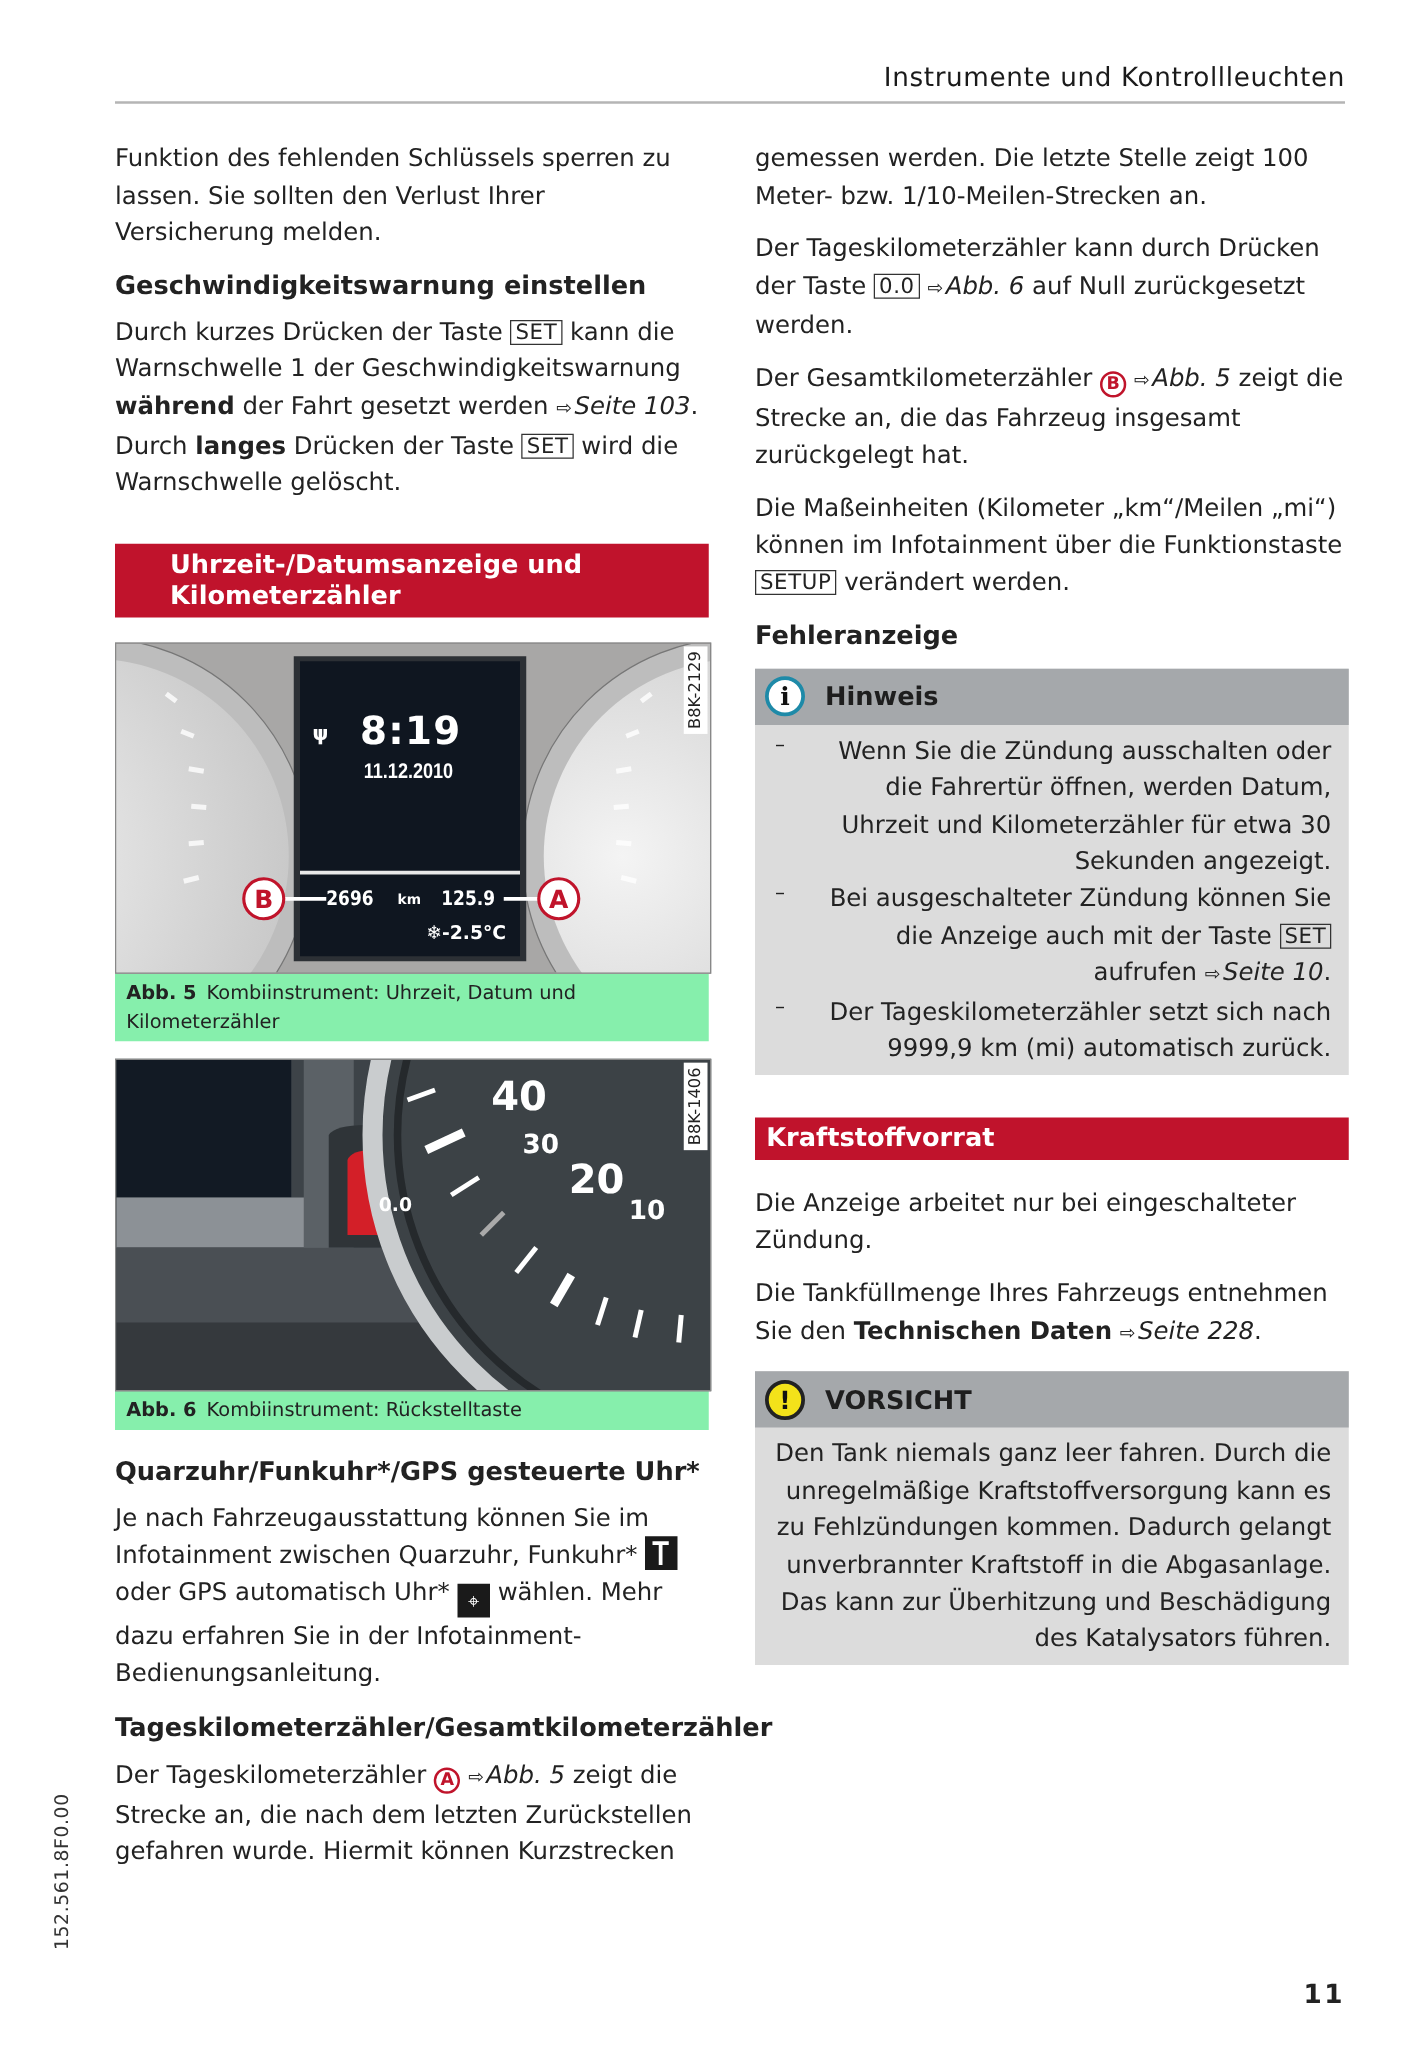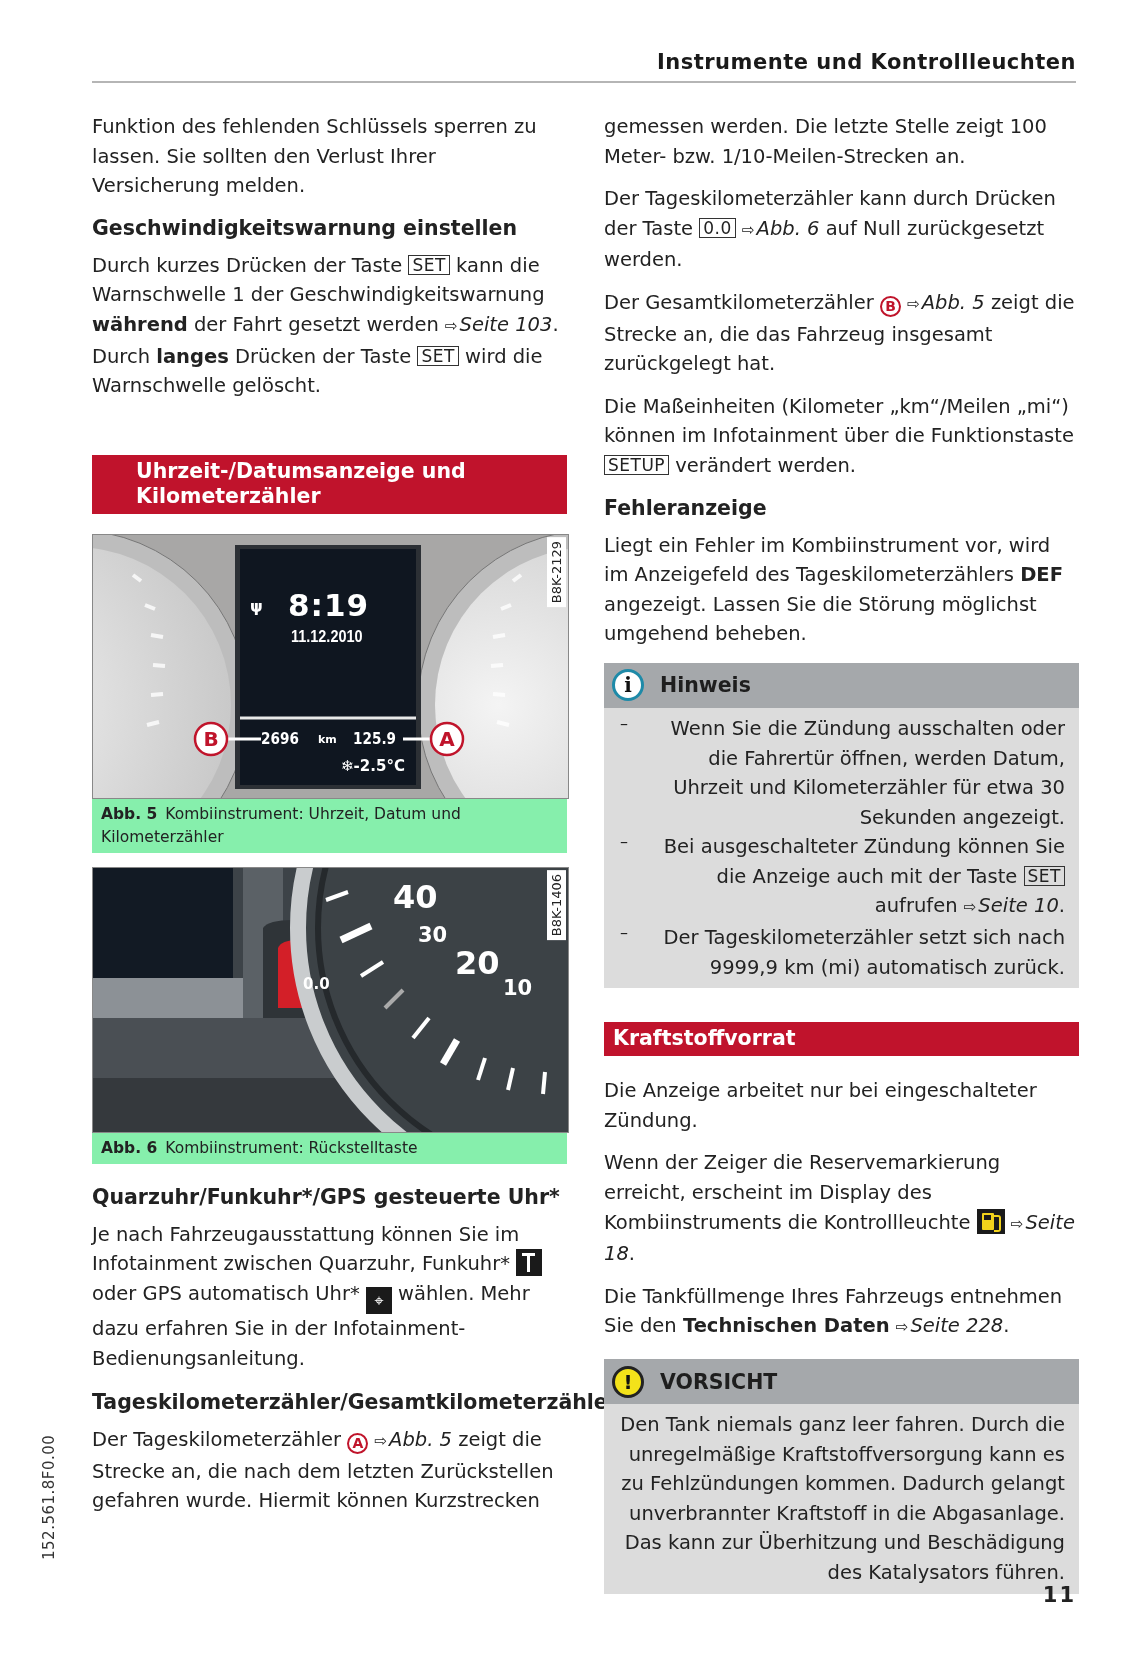--- a/index.html
+++ b/index.html
@@ -1,17 +1,17 @@
 <!DOCTYPE html>
 <html><head>
 <meta charset="utf-8">
 <style>
   html,body{margin:0;padding:0;background:#fff;}
   body{width:1142px;height:1654px;position:relative;overflow:hidden;font-family:"DejaVu Sans",sans-serif;color:#222;}
-  .header-title{position:absolute;right:66px;top:50px;font-size:21px;font-weight:bold;letter-spacing:0.5px;color:#1a1a1a;}
+  .header-title{position:absolute;right:66px;top:50px;font-size:21px;font-weight:normal;letter-spacing:0.5px;color:#1a1a1a;}
   .header-rule{position:absolute;left:92px;right:66px;top:81px;height:2px;background:#b5b5b5;}
   .col{position:absolute;top:112px;width:475px;}
   .col-left{left:92px;}
   .col-right{left:604px;}
   p{margin:0 0 13px 0;font-size:19.5px;line-height:29.6px;}
   h3{margin:10px 0 10px 0;font-size:20.5px;line-height:26px;font-weight:bold;color:#222;}
   .key{display:inline-block;border:1.5px solid #333;padding:0 3px;line-height:18px;font-size:17px;letter-spacing:0.5px;vertical-align:1px;}
   .ref{font-style:italic;}
   .arrow{font-style:normal;font-size:15px;margin-right:2px;}
   .circ{display:inline-block;width:21px;height:21px;border:2px solid #c0142b;border-radius:50%;color:#c0142b;font-size:14px;font-weight:bold;text-align:center;line-height:21px;vertical-align:-2px;box-sizing:border-box;line-height:17px;}
@@ -59,21 +59,21 @@
     <span>kann die Warnschwelle 1 der Geschwindigkeitswarnung</span>
     <b>während</b>
     <span>der Fahrt gesetzt werden</span>
     <span class="ref"><span class="arrow">⇨</span><span>Seite 103</span></span><span>. Durch</span>
     <b>langes</b>
     <span>Drücken der Taste</span>
     <span class="key">SET</span>
     <span>wird die Warnschwelle gelöscht.</span>
   </p>
 
-  <div class="red-head" style="margin-top:54px;padding-left:44px;">Uhrzeit-/Datumsanzeige und Kilometerzähler</div>
+  <div class="red-head" style="margin-top:34px;padding-left:44px;">Uhrzeit-/Datumsanzeige und Kilometerzähler</div>
 
   <div class="figure fig5">
     <svg width="475" height="263" style="position:absolute;left:0;top:0;">
       <defs>
         <radialGradient id="gl" cx="0.2" cy="0.5" r="0.8">
             <stop offset="0" stop-color="#f4f4f4"></stop>
             <stop offset="1" stop-color="#c9c9c9"></stop>
           </radialGradient>
       </defs>
       <circle cx="-20" cy="170" r="175" fill="#bdbdbd" stroke="#777" stroke-width="1"></circle>
@@ -179,25 +179,20 @@
     <span class="ref"><span class="arrow">⇨</span><span>Abb. 5</span></span>
     <span>zeigt die Strecke an, die das Fahrzeug insgesamt zurückgelegt hat.</span>
   </p>
   <p>
     <span>Die Maßeinheiten (Kilometer „km“/Meilen „mi“) können im Infotainment über die Funktionstaste</span>
     <span class="key">SETUP</span>
     <span>verändert werden.</span>
   </p>
 
   <h3 style="margin-top:14px;">Fehleranzeige</h3>
-  <p>
-    <span>Liegt ein Fehler im Kombiinstrument vor, wird im Anzeigefeld des Tageskilometerzählers</span>
-    <b>DEF</b>
-    <span>angezeigt. Lassen Sie die Störung möglichst umgehend beheben.</span>
-  </p>
 
   <div class="note-box" style="margin-top:14px;">
     <div class="note-head">
       <div class="icon-info">i</div>
       <span class="lbl">Hinweis</span>
     </div>
     <div class="note-body">
       <div class="bullet">
           <span class="dash">–</span>
           <p>Wenn Sie die Zündung ausschalten oder die Fahrertür öffnen, werden Datum, Uhrzeit und Kilometerzähler für etwa 30 Sekunden angezeigt.</p>
@@ -214,25 +209,20 @@
       <div class="bullet">
           <span class="dash">–</span>
           <p>Der Tageskilometerzähler setzt sich nach 9999,9 km (mi) automatisch zurück.</p>
         </div>
     </div>
   </div>
 
   <div class="red-head" style="margin-top:34px;">Kraftstoffvorrat</div>
   <p>Die Anzeige arbeitet nur bei eingeschalteter Zündung.</p>
   <p>
-    <span>Wenn der Zeiger die Reservemarkierung erreicht, erscheint im Display des Kombiinstruments die Kontrollleuchte</span>
-    <span class="fuel-icon"><span class="fuel-hose"></span></span>
-    <span class="ref"><span class="arrow">⇨</span><span>Seite 18</span></span>.
-  </p>
-  <p>
     <span>Die Tankfüllmenge Ihres Fahrzeugs entnehmen Sie den</span>
     <b>Technischen Daten</b>
     <span class="ref"><span class="arrow">⇨</span><span>Seite 228</span></span>.
   </p>
 
   <div class="note-box" style="margin-top:16px;">
     <div class="note-head">
       <div class="icon-warn">!</div>
       <span class="lbl">VORSICHT</span>
     </div>

